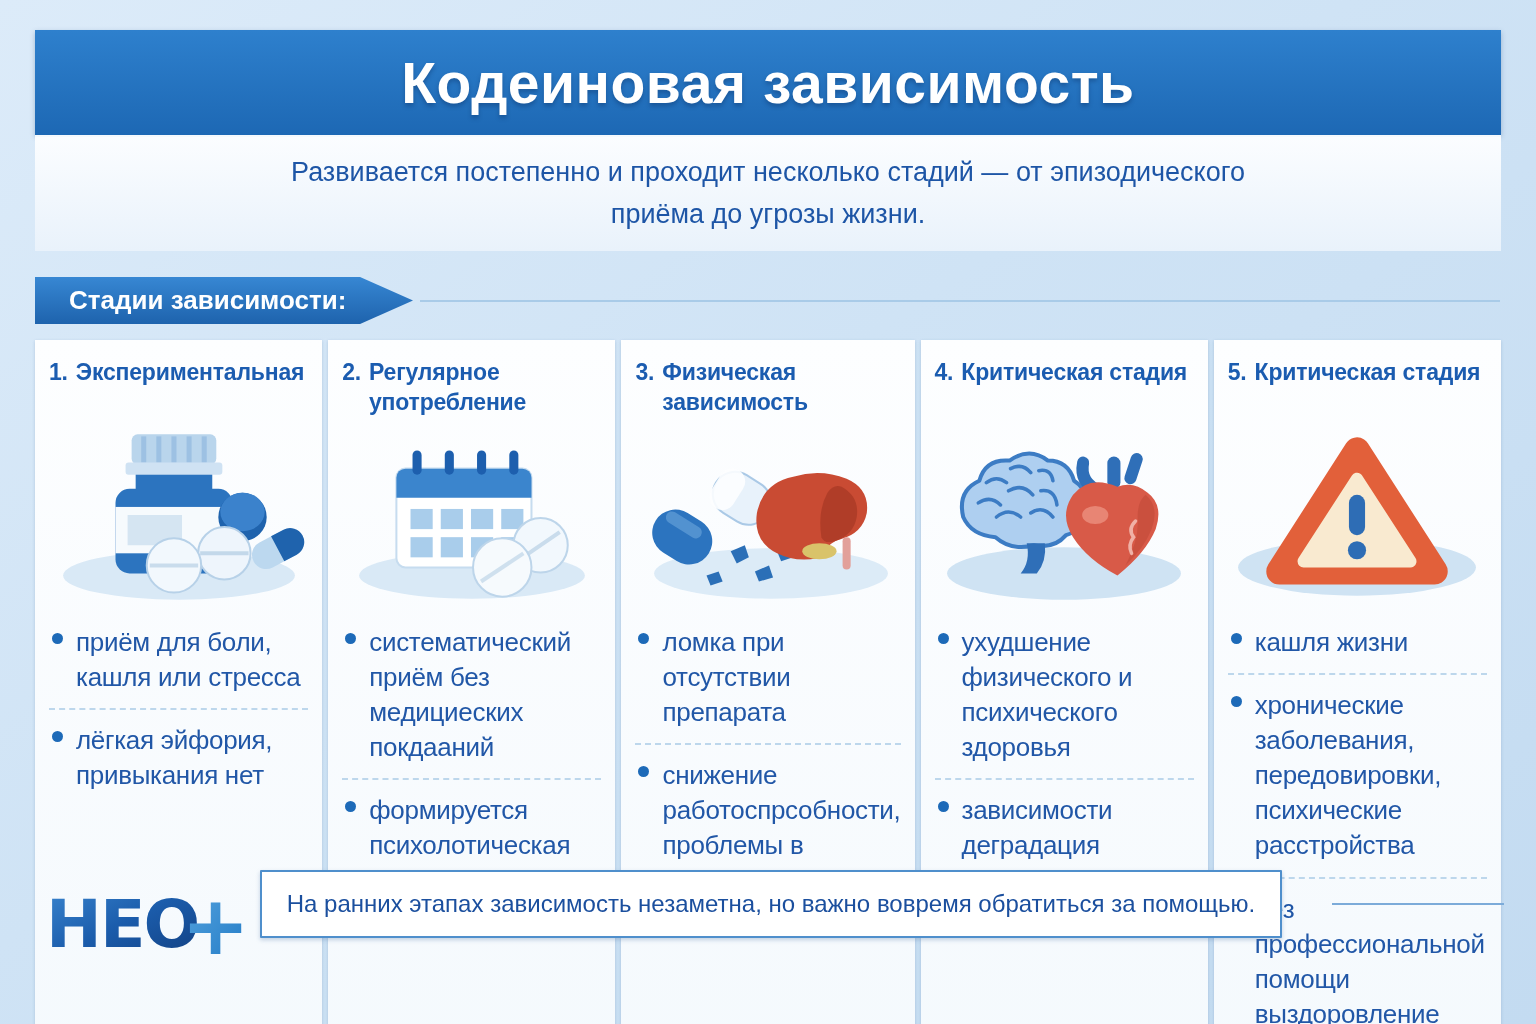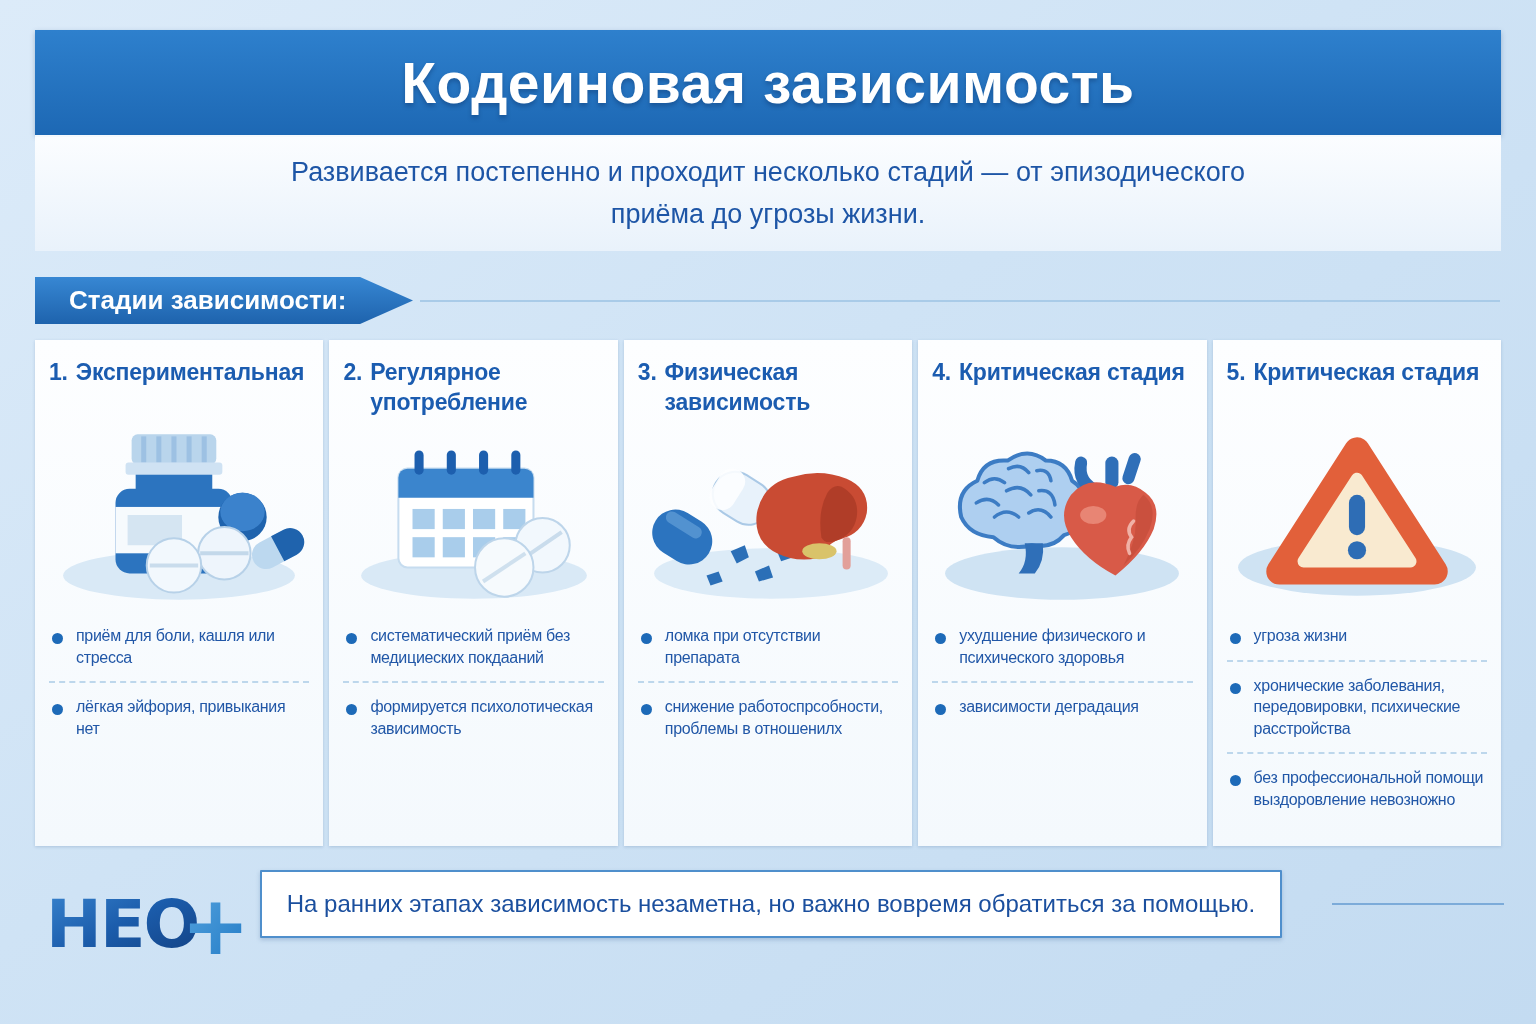--- a/index.html
+++ b/index.html
@@ -52,21 +52,21 @@
     padding: 18px 14px 12px; display: flex; flex-direction: column;
   }
   .stage-heading { display: flex; color: #1b5cb0; font-weight: bold; font-size: 23px; line-height: 1.3; letter-spacing: -.2px; min-height: 62px; }
   .stage-number { margin-right: 8px; }
   .stage-icon { height: 186px; display: flex; align-items: center; justify-content: center; margin: 2px 0 0; }
   .stage-icon svg { width: 100%; max-width: 252px; height: 182px; }
 
   .bullets { list-style: none; margin-top: 4px; }
   .bullets li {
     position: relative; padding: 13px 0 13px 27px;
-    color: #2157a7; font-size: 16px; line-height: 1.35; font-weight: 500; letter-spacing: -.3px;
+    color: #2157a7; font-size: 26px; line-height: 1.35; font-weight: 500; letter-spacing: -.3px;
   }
   .bullets li + li { border-top: 2px dashed #bdd7ec; }
   .bullets li::before {
     content: ""; position: absolute; left: 3px; top: 21px;
     width: 11px; height: 11px; border-radius: 50%; background: #1d6ab8;
   }
 
   .footer-logo { position: absolute; left: 46px; top: 874px; width: 200px; height: 100px; }
   .note-box {
     position: absolute; left: 260px; top: 870px; width: 1022px; height: 68px;
@@ -242,21 +242,21 @@
       <div class="stage-icon">
         <svg viewBox="0 0 250 180">
           <ellipse cx="125" cy="142" rx="118" ry="28" fill="#cfe3f3"></ellipse>
           <polygon points="125,26 202,146 48,146" fill="#e2603a" stroke="#e2603a" stroke-width="26" stroke-linejoin="round"></polygon>
           <polygon points="125,54 178,136 72,136" fill="#f9ead0" stroke="#f9ead0" stroke-width="12" stroke-linejoin="round"></polygon>
           <rect x="117" y="70" width="16" height="40" rx="8" fill="#2e6db5"></rect>
           <circle cx="125" cy="125" r="9" fill="#2e6db5"></circle>
         </svg>
       </div>
       <ul class="bullets">
-        <li>угроза жизни</li>
+        <li>кашля жизни</li>
         <li>хронические заболевания, передовировки, психические расстройства</li>
         <li>без профессиональной помощи выздоровление невозножно</li>
       </ul>
     </div>
 
   </div>
 
   <svg class="footer-logo" viewBox="0 0 210 100">
     <defs>
       <linearGradient id="lgA" x1="0" y1="0" x2="1" y2="1">

